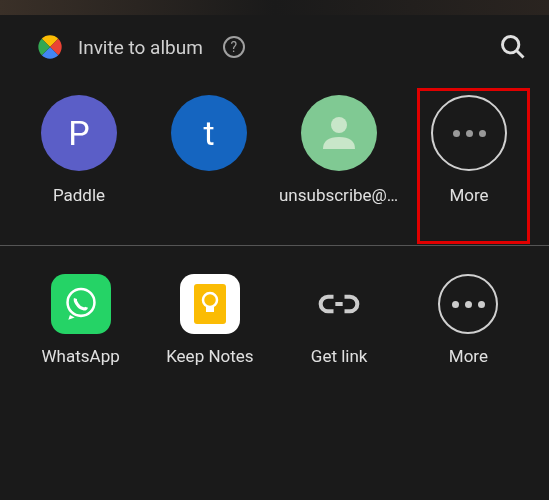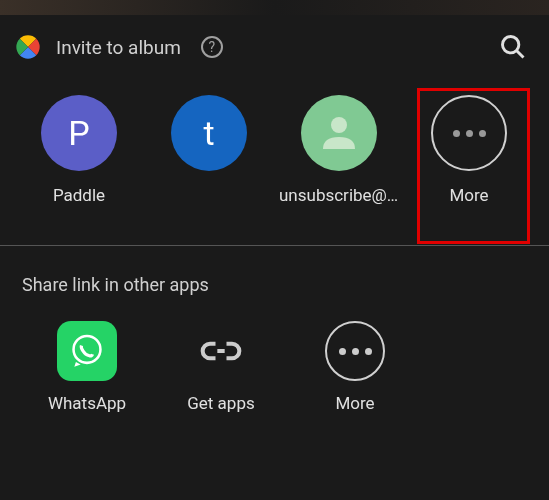--- a/index.html
+++ b/index.html
@@ -11,21 +11,21 @@
       color: #e0e0e0;
       overflow: hidden;
     }
     .top-strip {
       height: 15px;
       background: linear-gradient(90deg, #3a3028 0%, #1a1a1a 50%, #2a2420 100%);
     }
     .header {
       display: flex;
       align-items: center;
-      padding: 18px 22px 14px 14px;
+      padding: 18px 22px 14px 36px;
       gap: 14px;
     }
     .photos-logo {
       width: 28px;
       height: 28px;
       flex-shrink: 0;
     }
     .header-title {
       font-size: 19px;
       color: #d0d0d0;
@@ -102,21 +102,21 @@
     .share-section {
       padding: 28px 22px 0 22px;
     }
     .share-title {
       font-size: 18px;
       color: #d0d0d0;
       margin-bottom: 26px;
     }
     .apps-row {
       display: flex;
-      gap: 4px;
+      gap: 12px;
     }
     .app {
       width: 130px;
       display: flex;
       flex-direction: column;
       align-items: center;
       gap: 12px;
     }
     .app-icon {
       width: 60px;
@@ -190,41 +190,50 @@
     </div>
     <div class="contact-label">More</div>
   </div>
 </div>
 
 <div class="highlight-box"></div>
 
 <div class="divider"></div>
 
 <div class="share-section">
-  <div class="share-title">Share link in other apps</div>
   <div class="apps-row">
     <div class="app">
       <div class="app-icon whatsapp">
         <svg width="38" height="38" viewBox="0 0 24 24" fill="none" stroke="#fff" stroke-width="1.6">
           <circle cx="12" cy="11" r="8.5"></circle>
           <path d="M5 19 L4 22 L8 20.5" fill="#fff" stroke="none"></path>
           <path d="M8.5 8.5 Q8 10 9.5 12 Q11 14.5 13.5 15 Q15 15.5 15.5 14" stroke-width="2"></path>
         </svg>
       </div>
       <div class="app-label">WhatsApp</div>
     </div>
     <div class="app">
+      <div class="app-icon keep">
+        <svg width="36" height="44" viewBox="0 0 36 44">
+          <rect x="2" y="2" width="32" height="40" rx="3" fill="#fbbc04"></rect>
+          <circle cx="18" cy="18" r="7" fill="none" stroke="#fff" stroke-width="2.5"></circle>
+          <rect x="14" y="24" width="8" height="6" fill="#fff"></rect>
+        </svg>
+      </div>
+      <div class="app-label">Keep Notes</div>
+    </div>
+    <div class="app">
       <div class="app-icon link">
         <svg width="44" height="44" viewBox="0 0 24 24" fill="none" stroke="#ccc" stroke-width="2.2">
           <path d="M10 12 L14 12"></path>
           <path d="M9 8 L6 8 A4 4 0 0 0 6 16 L9 16"></path>
           <path d="M15 8 L18 8 A4 4 0 0 1 18 16 L15 16"></path>
         </svg>
       </div>
-      <div class="app-label">Get apps</div>
+      <div class="app-label">Get link</div>
     </div>
     <div class="app">
       <div class="app-icon more">
         <div class="dots light">
             <div class="dot"></div>
             <div class="dot"></div>
             <div class="dot"></div>
           </div>
       </div>
       <div class="app-label">More</div>

